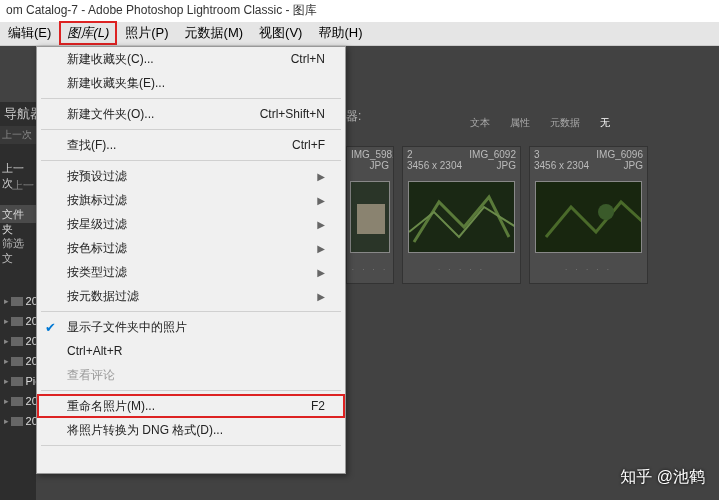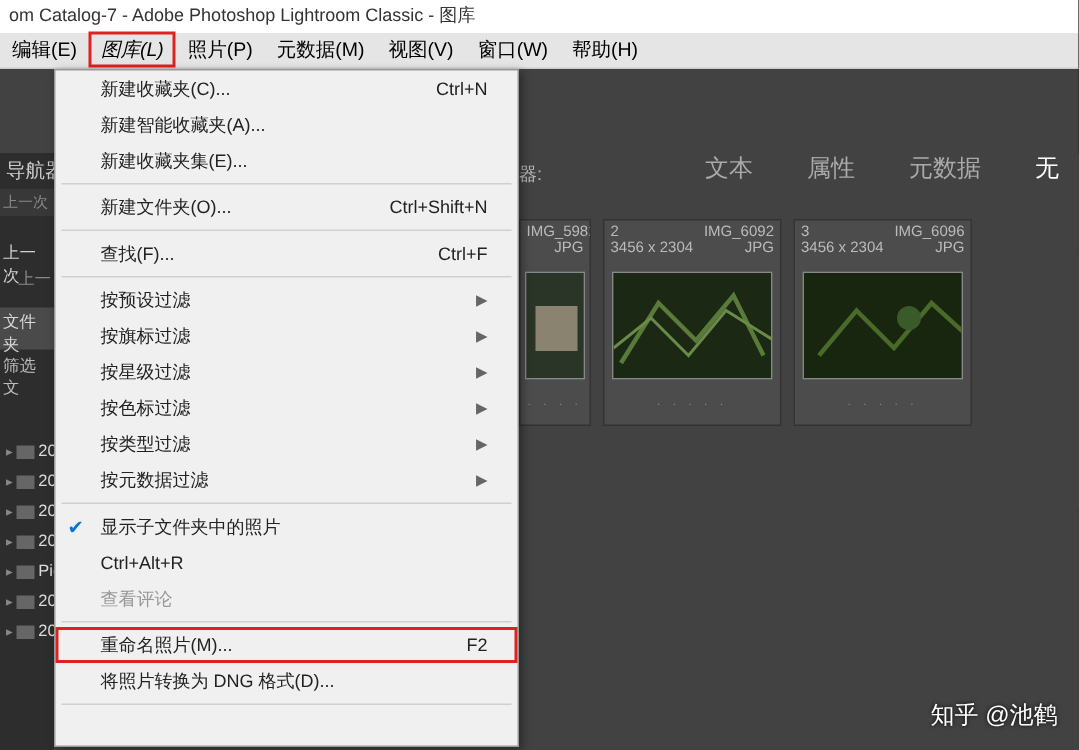--- a/index.html
+++ b/index.html
@@ -10,21 +10,21 @@
 .menu-item { font-size: 13px; padding: 3px 8px; cursor: pointer; }
 .menu-item.highlighted { border: 2px solid #d22; padding: 1px 6px; font-style: italic; }
 
 .top-black { height: 56px; background: #101010; display: flex; }
 .adobe-panel { width: 62px; padding: 8px 4px; }
 .adobe-txt { color: #666; font-size: 11px; }
 .adobe-start { color: #a5a5a5; font-size: 14px; margin-top: 2px; }
 
 .dark-area { position: absolute; left: 0; top: 46px; width: 719px; height: 454px; background: #424242; }
 
-.grid-header-bar { position: absolute; left: 348px; top: 102px; height: 28px; display: flex; gap: 36px; align-items: flex-start; color: #aaa; font-size: 16px; }
+.grid-header-bar { position: absolute; left: 348px; top: 102px; height: 28px; display: flex; gap: 20px; align-items: flex-end; color: #aaa; font-size: 10px; }
 .grid-hdr-item { cursor: pointer; }
 .grid-hdr-item.active { color: #fff; }
 
 .thumbs-row { position: absolute; left: 346px; top: 146px; display: flex; gap: 8px; }
 .thumb-cell { width: 119px; background: #4c4c4c; border: 1px solid #333; }
 .thumb-head { height: 30px; padding: 2px 4px; font-size: 10px; color: #bbb; display: flex; flex-direction: column; }
 .thumb-head .line1 { display: flex; justify-content: space-between; }
 .thumb-img { width: 107px; height: 72px; margin: 4px auto; background: #1a2a1a; border: 1px solid #888; display: block; }
 .thumb-footer { height: 26px; text-align: center; color: #888; font-size: 8px; letter-spacing: 3px; padding-top: 6px; }
 
@@ -34,21 +34,21 @@
 .dd-item.highlighted { outline: 2px solid #d22; outline-offset: -2px; }
 .dd-item .arrow { color: #666; font-size: 10px; }
 .dd-sep { height: 1px; background: #d0d0d0; margin: 3px 4px; }
 .dd-check { position: absolute; left: 8px; color: #0078d4; font-size: 13px; }
 
 .nav-label { position: absolute; left: 0; top: 105px; font-size: 13px; color: #ccc; padding-left: 4px; }
 .left-col-bg { position: absolute; left:0; top: 102px; width:36px; height:398px; background:#2d2d2d; }
 .left-stub1 { position: absolute; left:0; top: 126px; width:36px; height:18px; background:#383838; color:#888; font-size:10px; padding:2px 2px; }
 .left-stub2 { position: absolute; left:0; top: 160px; width:36px; height:16px; color:#d0d0d0; font-size:11px; padding:1px 2px; }
 .left-stub3 { position: absolute; left:0; top: 177px; width:46px; height:16px; color:#888; font-size:11px; padding:1px 2px;text-align:center; }
-.left-stub4 { position: absolute; left:0; top: 205px; width:36px; height:28px; background:#4a4a4a; color:#d8d8d8; font-size:11px; padding:2px 2px; }
+.left-stub4 { position: absolute; left:0; top: 205px; width:36px; height:18px; background:#4a4a4a; color:#d8d8d8; font-size:11px; padding:2px 2px; }
 .left-stub5 { position: absolute; left:0; top: 234px; width:36px; height:18px; color:#bbb; font-size:11px; padding:2px 2px; }
 
 .year-row { height:20px; color:#ddd; font-size:11px; padding:2px 0 0 4px; display:flex; align-items:center; }
 .year-row::before { content:"▸"; color:#888; margin-right:2px; font-size:9px; }
 .year-list { position:absolute; left:0; top: 290px; }
 .folder-icon { width:12px; height:9px; background:#666; display:inline-block; margin-right:3px; }
 
 .watermark { position:absolute; right:14px; bottom:12px; color:#fff; font-size:16px; font-weight:500; text-shadow:0 0 3px #000; }
 .filter-extras { position: absolute; left: 346px; top: 108px; color:#bbb; font-size:12px; }
 </style>
@@ -56,21 +56,20 @@
 <body>
 
 <div class="title-bar">om Catalog-7 - Adobe Photoshop Lightroom Classic - 图库</div>
 
 <div class="menu-bar">
   <span class="menu-item">编辑(E)</span>
   <span class="menu-item highlighted">图库(L)</span>
   <span class="menu-item">照片(P)</span>
   <span class="menu-item">元数据(M)</span>
   <span class="menu-item">视图(V)</span>
-  <span class="menu-item">窗口(W)</span>
   <span class="menu-item">帮助(H)</span>
 </div>
 
 <div class="dark-area"></div>
 
 <div class="top-black">
   <div class="adobe-panel">
     <div class="adobe-txt">Adobe</div>
     <div class="adobe-start">开始</div>
   </div>
@@ -175,23 +174,20 @@
     <div class="thumb-footer">. . . . .</div>
   </div>
 </div>
 
 <div class="dropdown">
   <div class="dd-item">
       <span>新建收藏夹(C)...</span>
       <span>Ctrl+N</span>
     </div>
   <div class="dd-item">
-      <span>新建智能收藏夹(A)...</span>
-    </div>
-  <div class="dd-item">
       <span>新建收藏夹集(E)...</span>
     </div>
   <div class="dd-sep"></div>
   <div class="dd-item">
       <span>新建文件夹(O)...</span>
       <span>Ctrl+Shift+N</span>
     </div>
   <div class="dd-sep"></div>
   <div class="dd-item">
       <span>查找(F)...</span>

